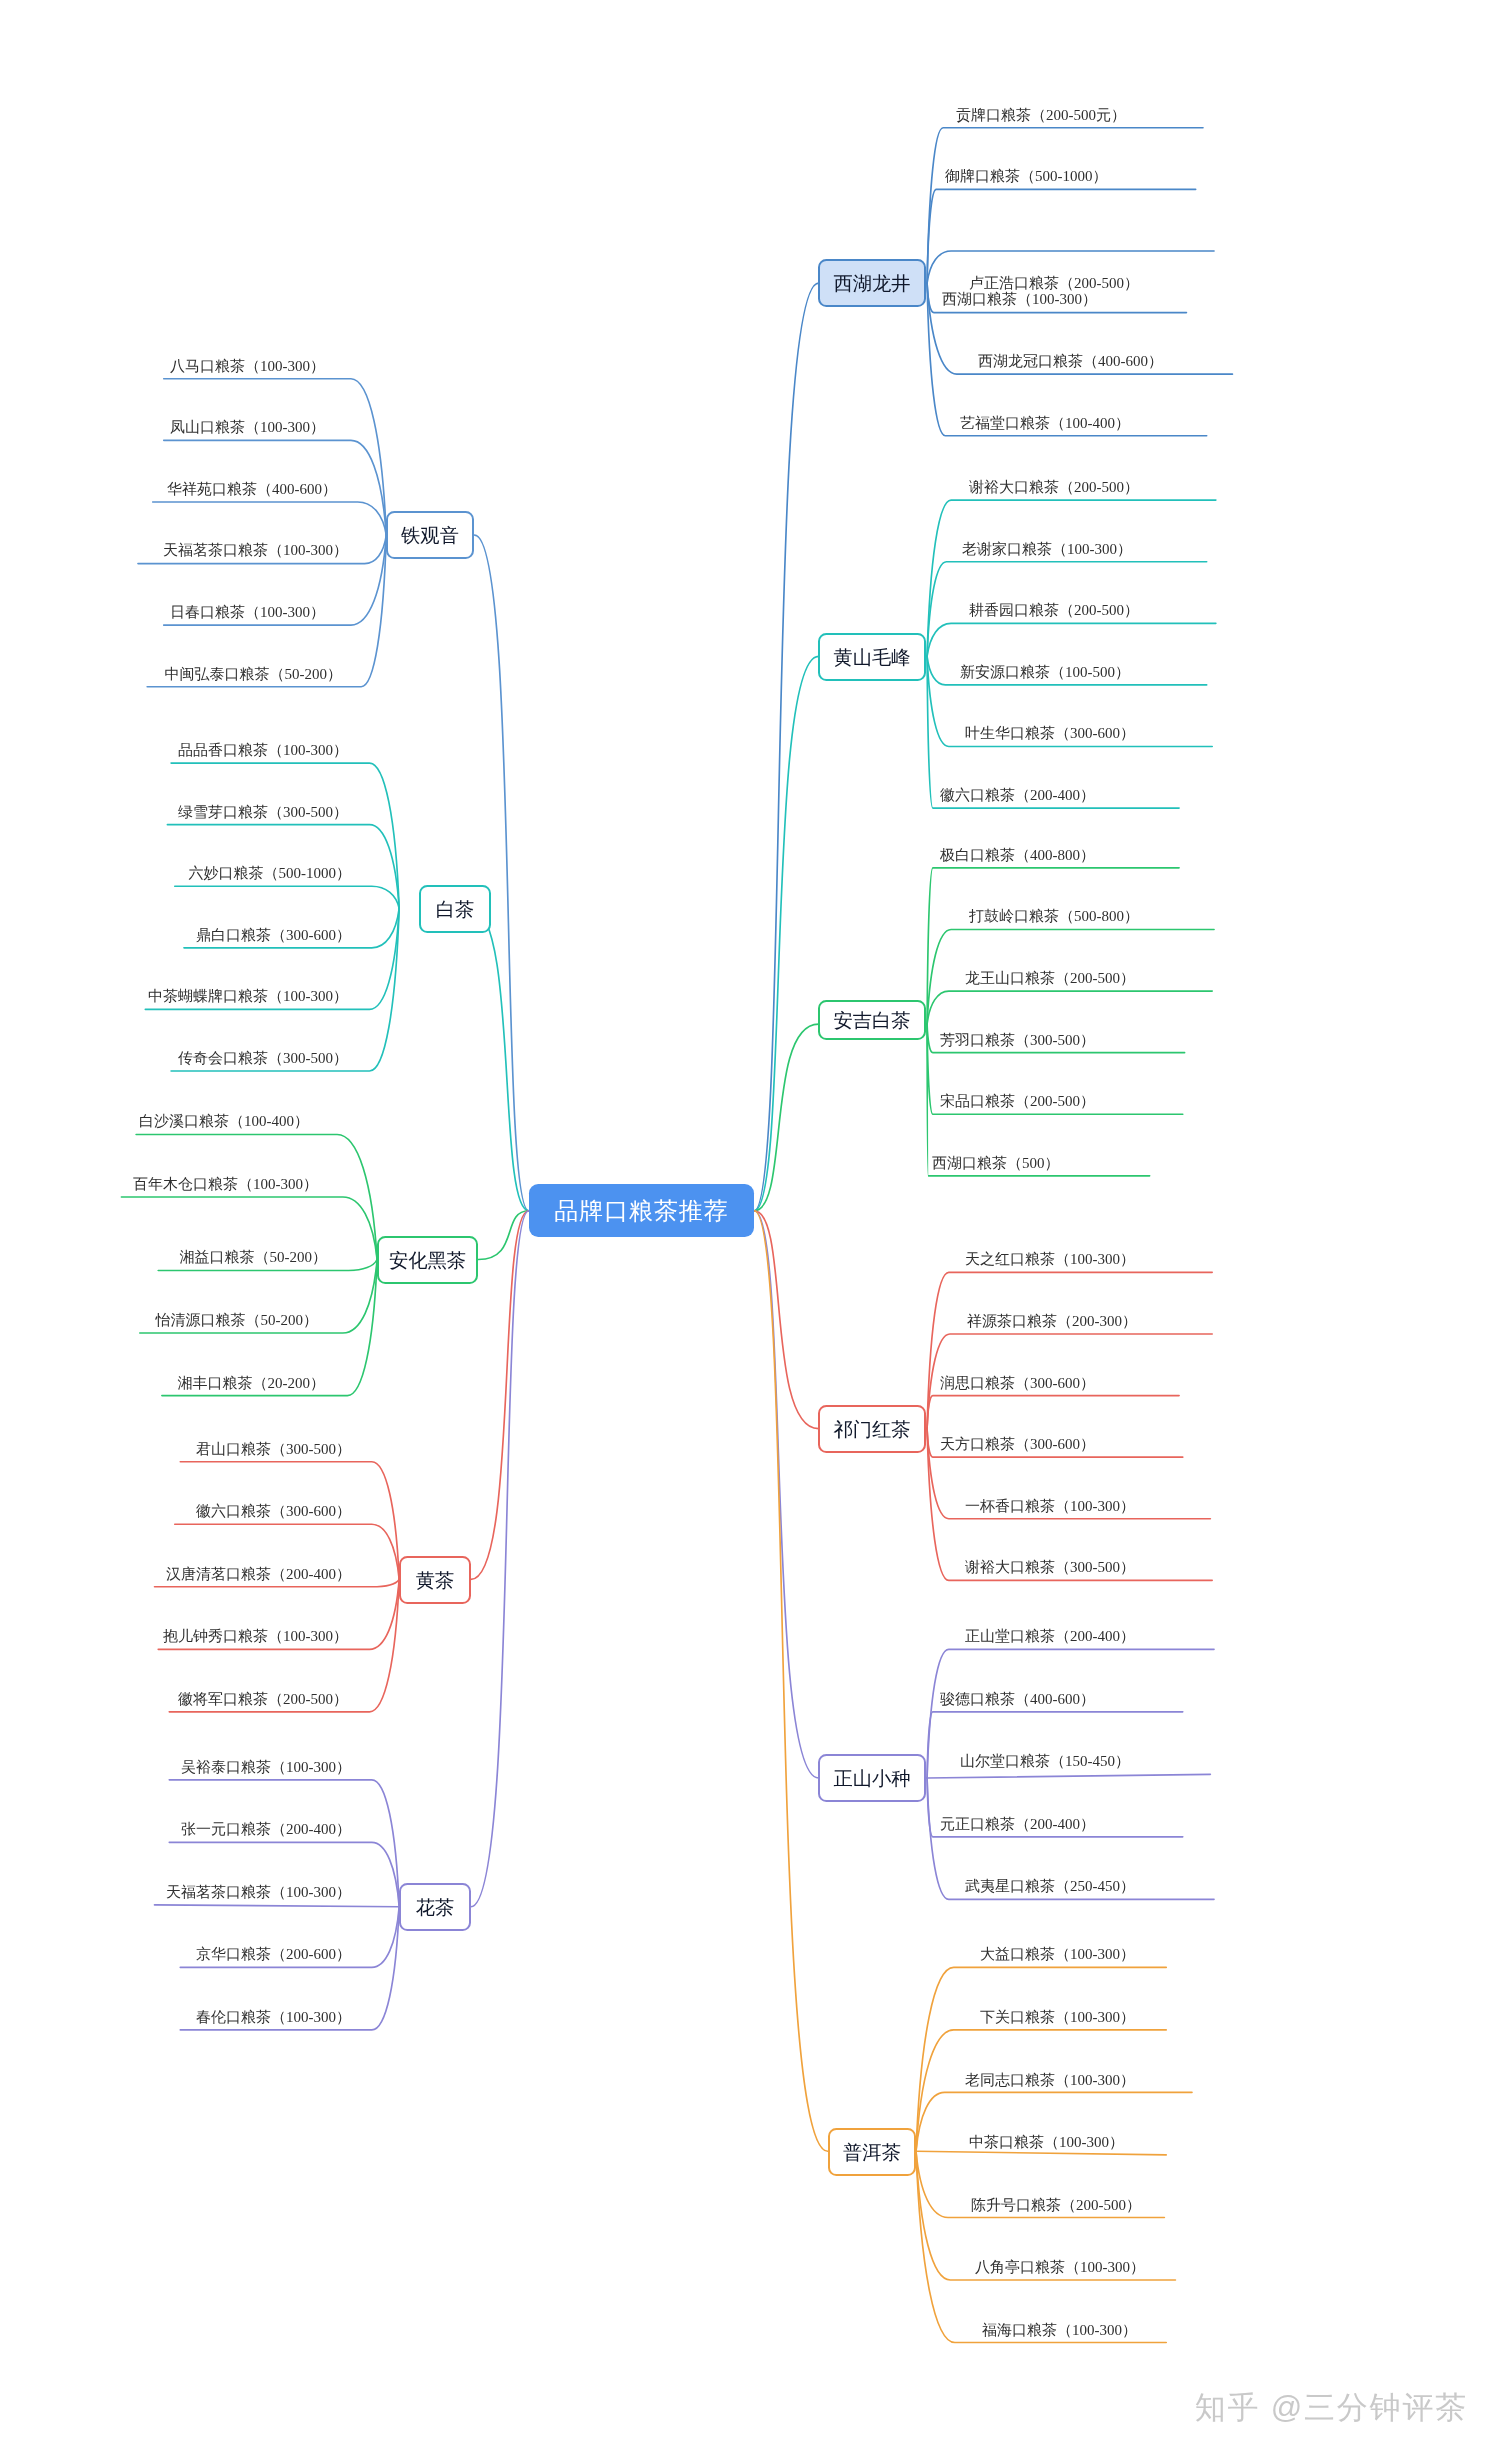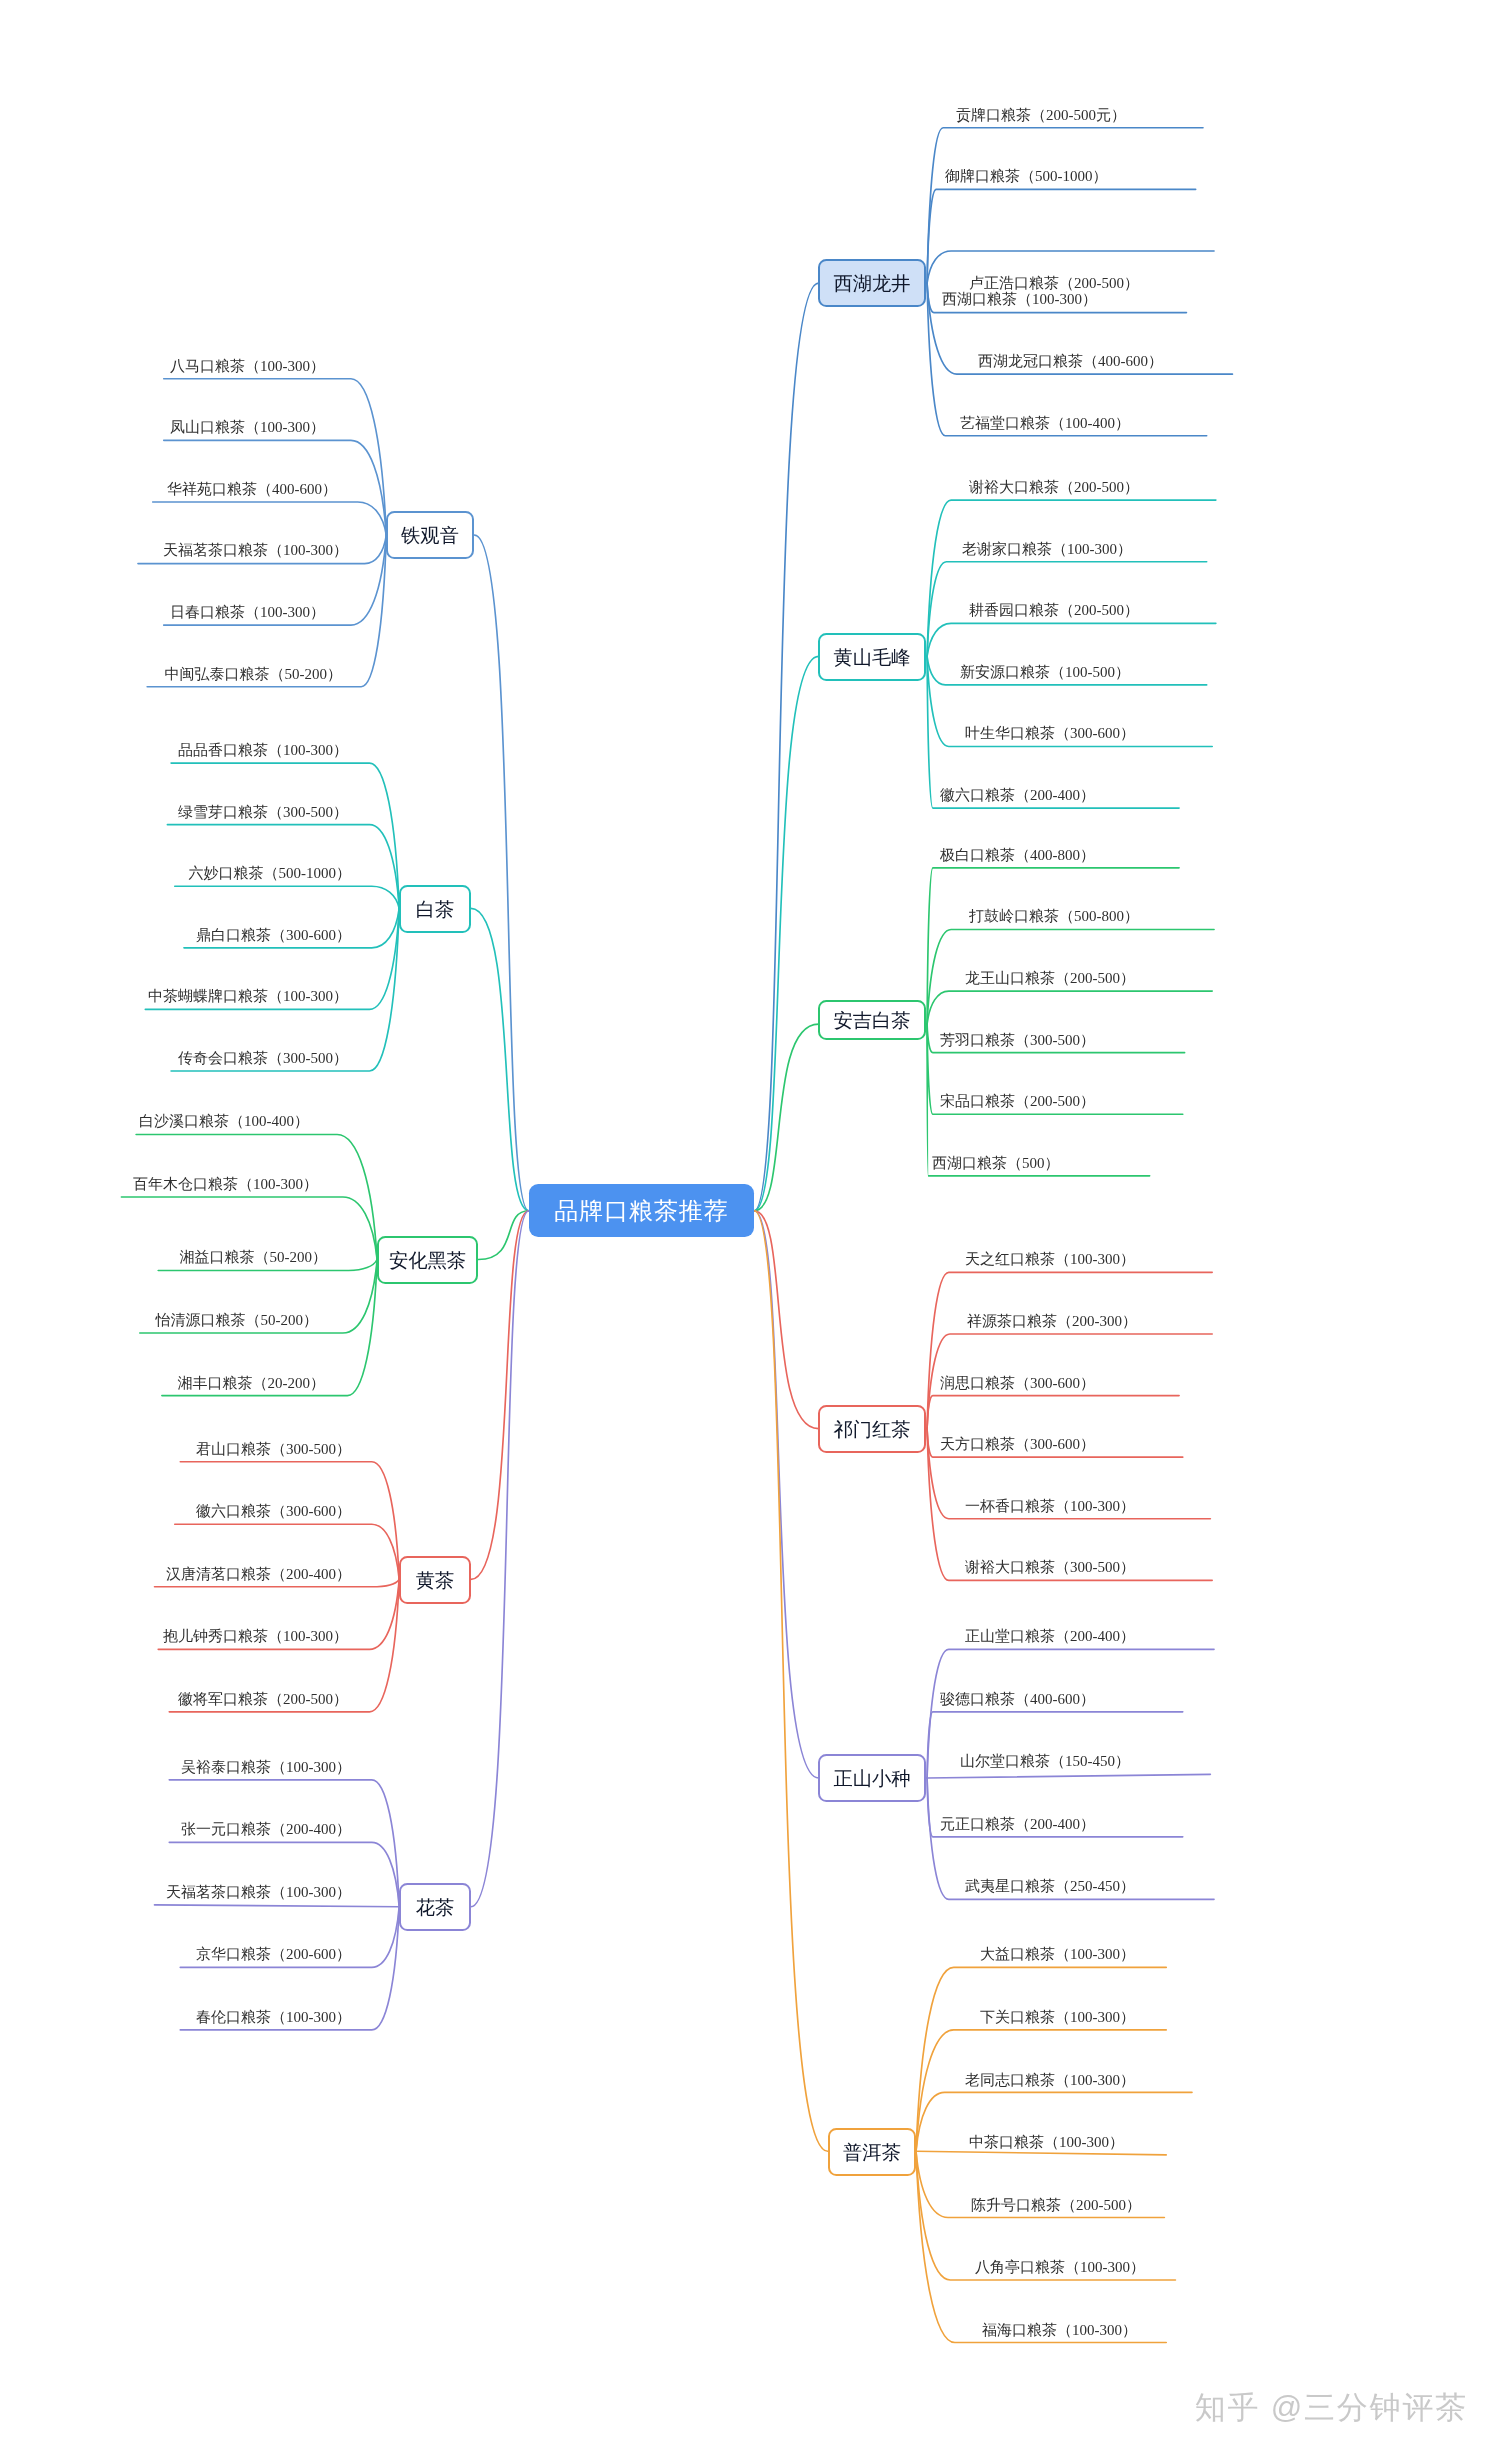--- a/index.html
+++ b/index.html
@@ -175,21 +175,21 @@
       </div>
       <div class="branch-node" style="left: 818px; top: 1754px; width: 108px; height: 48px; border-color: rgb(139, 133, 214);">
         <span>正山小种</span>
       </div>
       <div class="branch-node" style="left: 828px; top: 2128px; width: 88px; height: 48px; border-color: rgb(240, 162, 60);">
         <span>普洱茶</span>
       </div>
       <div class="branch-node" style="left: 386px; top: 511px; width: 88px; height: 48px; border-color: rgb(91, 147, 208);">
         <span>铁观音</span>
       </div>
-      <div class="branch-node" style="left: 399px; top: 885px; width: 72px; height: 48px; border-color: rgb(34, 192, 186);">
+      <div class="branch-node" style="left: 419px; top: 885px; width: 72px; height: 48px; border-color: rgb(34, 192, 186);">
         <span>白茶</span>
       </div>
       <div class="branch-node" style="left: 377px; top: 1236px; width: 101px; height: 48px; border-color: rgb(44, 198, 111);">
         <span>安化黑茶</span>
       </div>
       <div class="branch-node" style="left: 399px; top: 1556px; width: 72px; height: 48px; border-color: rgb(232, 101, 92);">
         <span>黄茶</span>
       </div>
       <div class="branch-node" style="left: 399px; top: 1883px; width: 72px; height: 48px; border-color: rgb(139, 133, 214);">
         <span>花茶</span>

